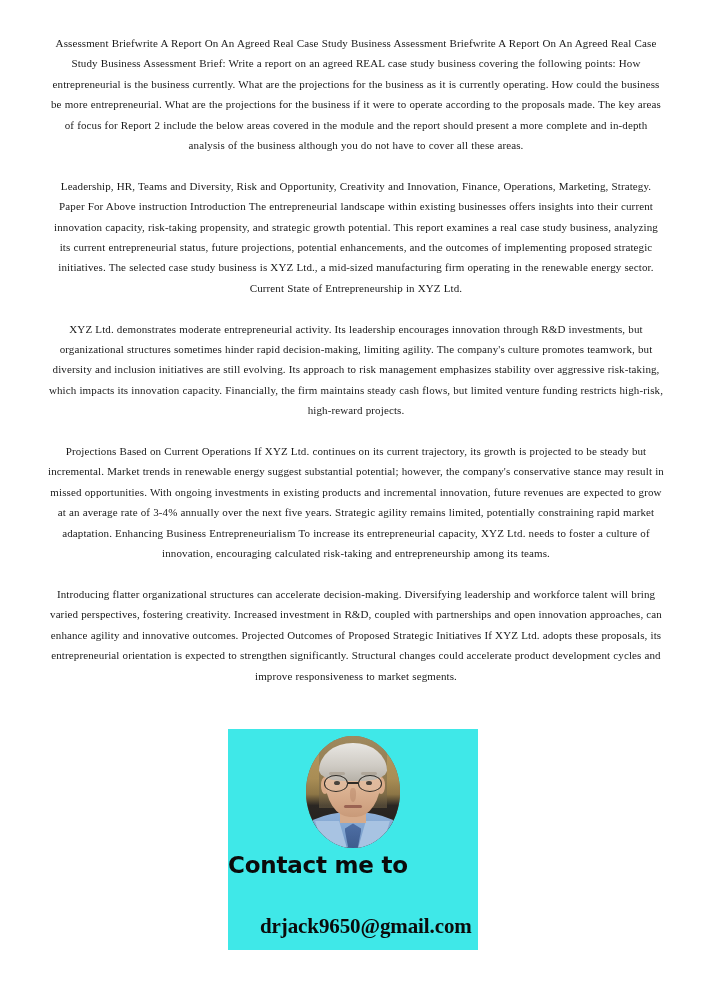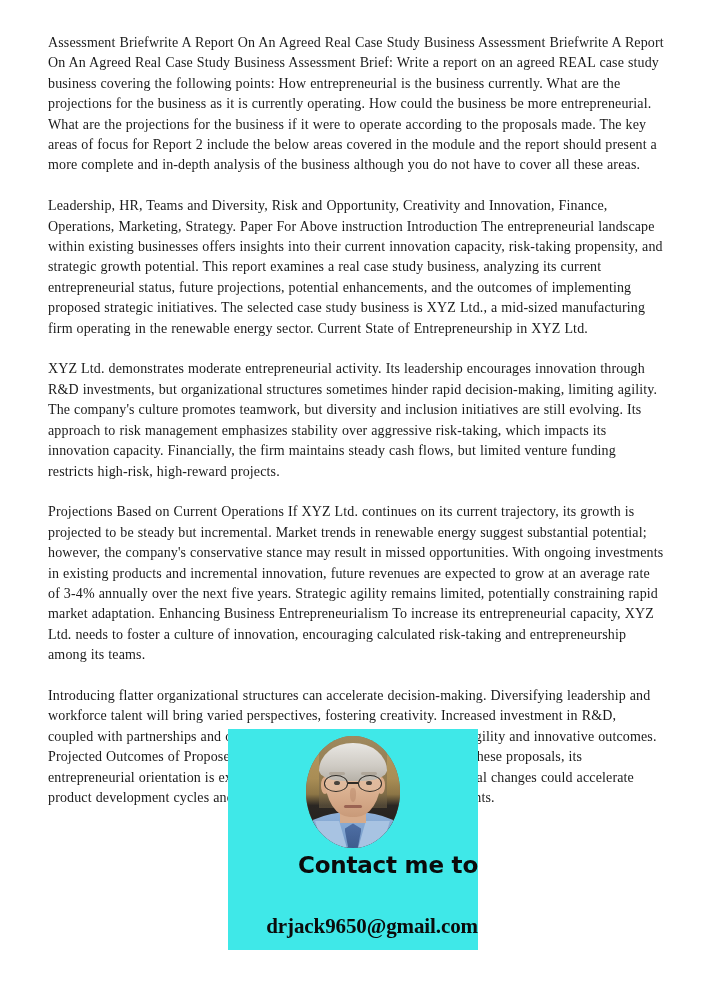--- a/index.html
+++ b/index.html
@@ -27,24 +27,24 @@
 
   #doc-body {
     position: absolute;
     left: 48px;
     top: 33px;
     width: 616px;
   }
 
   .para {
     margin: 0 0 20.4px 0;
-    font-size: 14px;
+    font-size: 11px;
     line-height: 20.4px;
     color: #1a1a1a;
-    text-align: left;
+    text-align: center;
     letter-spacing: 0.01em;
     word-spacing: 0.02em;
   }
   .para:last-child { margin-bottom: 0; }
 
   
   #promo-overlay {
     position: absolute;
     left: 228px;
     top: 729px;
@@ -210,37 +210,38 @@
     width: 20%;
     height: 2.4%;
     background: #9a6352;
     border-radius: 3px;
   }
 
   .promo-line {
     position: absolute;
     left: 0;
     width: 100%;
-    text-align: right;
+    text-align: left;
     color: #0b0b0b;
   }
   .promo-headline {
     font-family: "DejaVu Sans", "Liberation Sans", sans-serif;
     font-weight: bold;
     font-size: 23px;
     letter-spacing: -0.2px;
   }
   #promo-line1 { top: 123px; }
   #promo-line2 { top: 153px; }
   #promo-email {
     top: 185px;
     font-family: "Liberation Serif", "DejaVu Serif", serif;
     font-weight: bold;
     font-size: 21px;
     letter-spacing: -0.1px;
+    padding-left: 32px;
   }
 </style>
 </head>
 <body>
 
 <div id="doc-page">
 
   <div id="doc-body">
     <p class="para">Assessment Briefwrite A Report On An Agreed Real Case Study Business Assessment Briefwrite A Report On An Agreed Real Case Study Business Assessment Brief: Write a report on an agreed REAL case study business covering the following points: How entrepreneurial is the business currently. What are the projections for the business as it is currently operating. How could the business be more entrepreneurial. What are the projections for the business if it were to operate according to the proposals made. The key areas of focus for Report 2 include the below areas covered in the module and the report should present a more complete and in-depth analysis of the business although you do not have to cover all these areas.</p>
     <p class="para">Leadership, HR, Teams and Diversity, Risk and Opportunity, Creativity and Innovation, Finance, Operations, Marketing, Strategy. Paper For Above instruction Introduction The entrepreneurial landscape within existing businesses offers insights into their current innovation capacity, risk-taking propensity, and strategic growth potential. This report examines a real case study business, analyzing its current entrepreneurial status, future projections, potential enhancements, and the outcomes of implementing proposed strategic initiatives. The selected case study business is XYZ Ltd., a mid-sized manufacturing firm operating in the renewable energy sector. Current State of Entrepreneurship in XYZ Ltd.</p>

